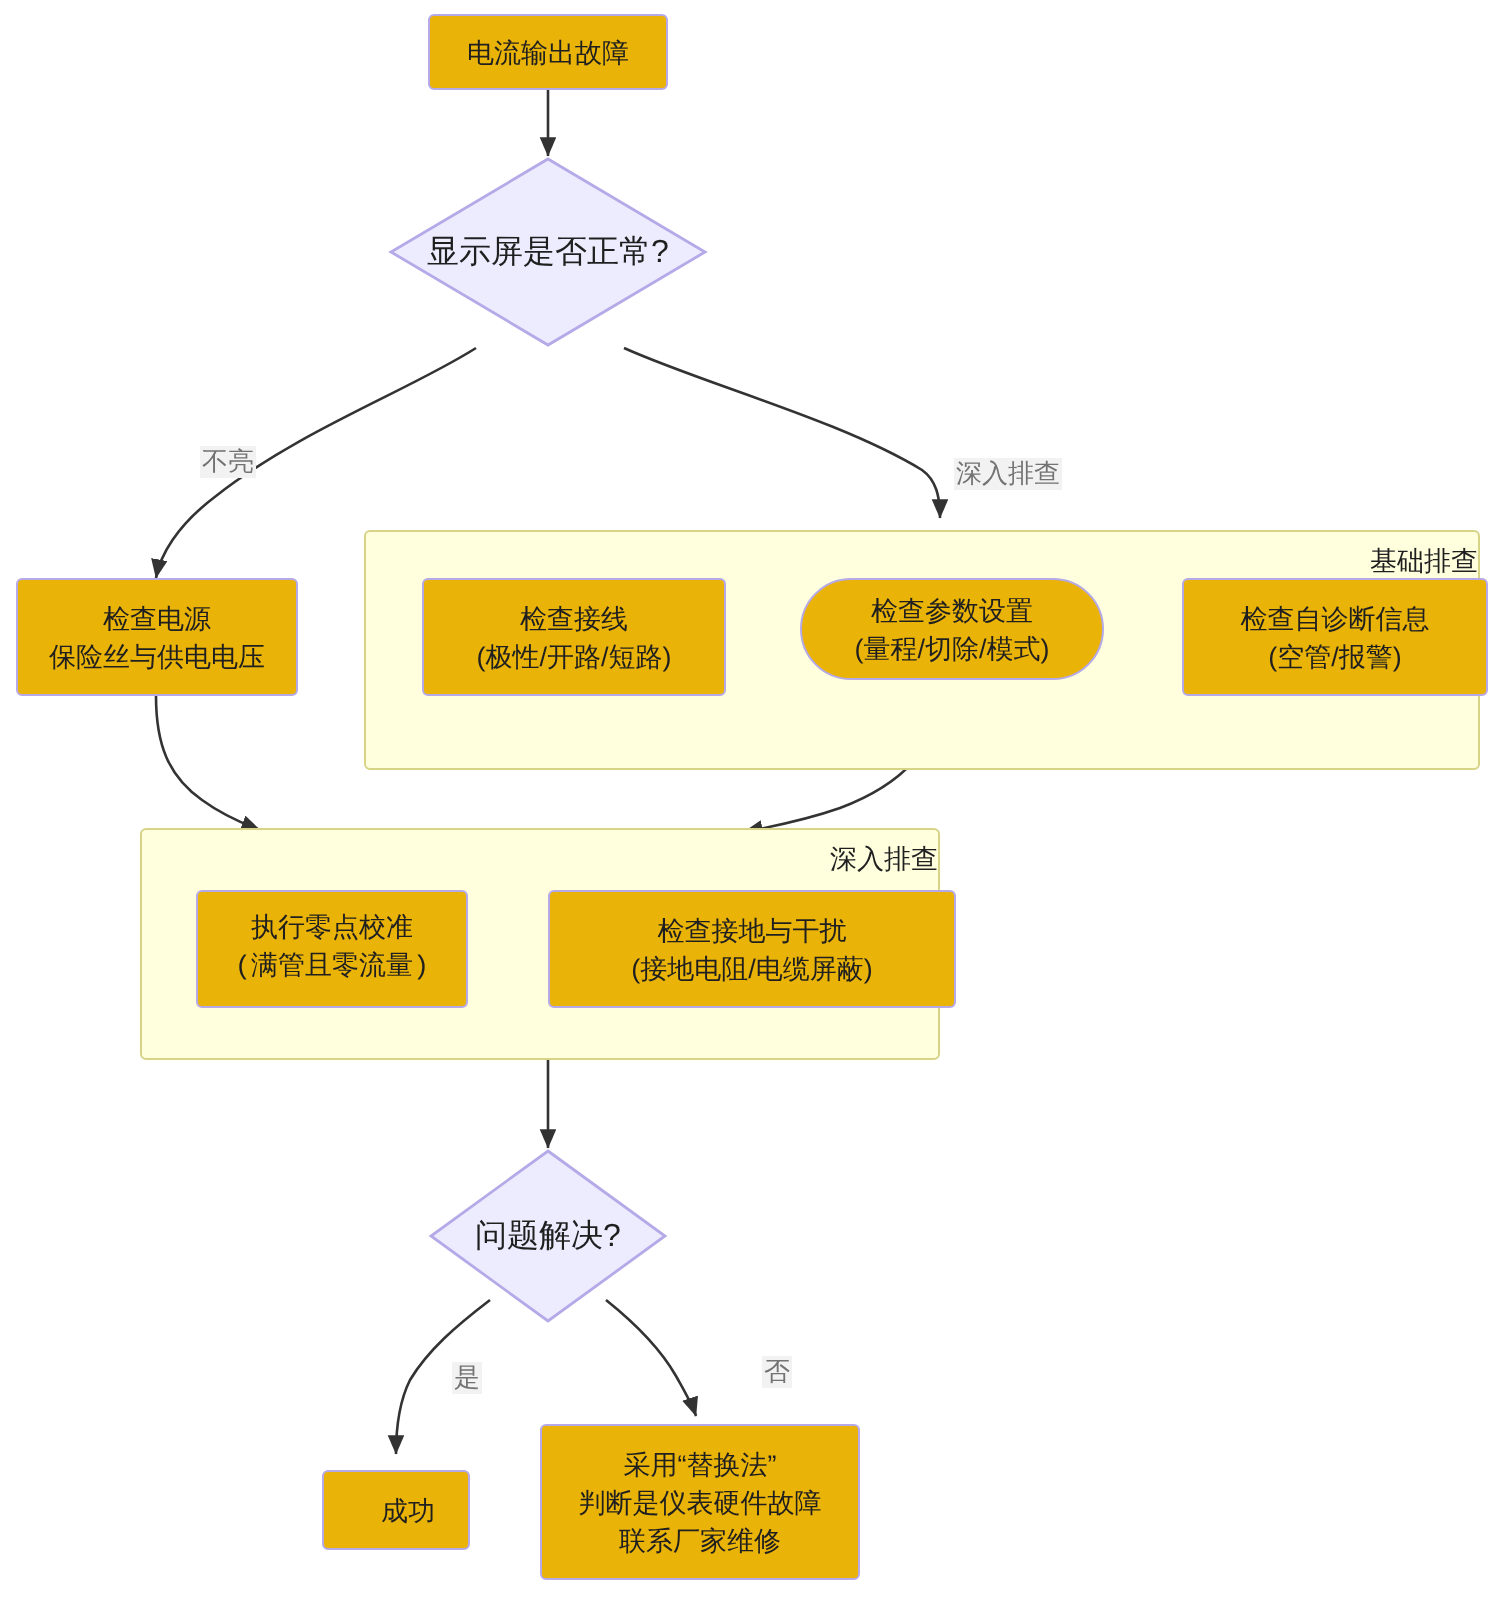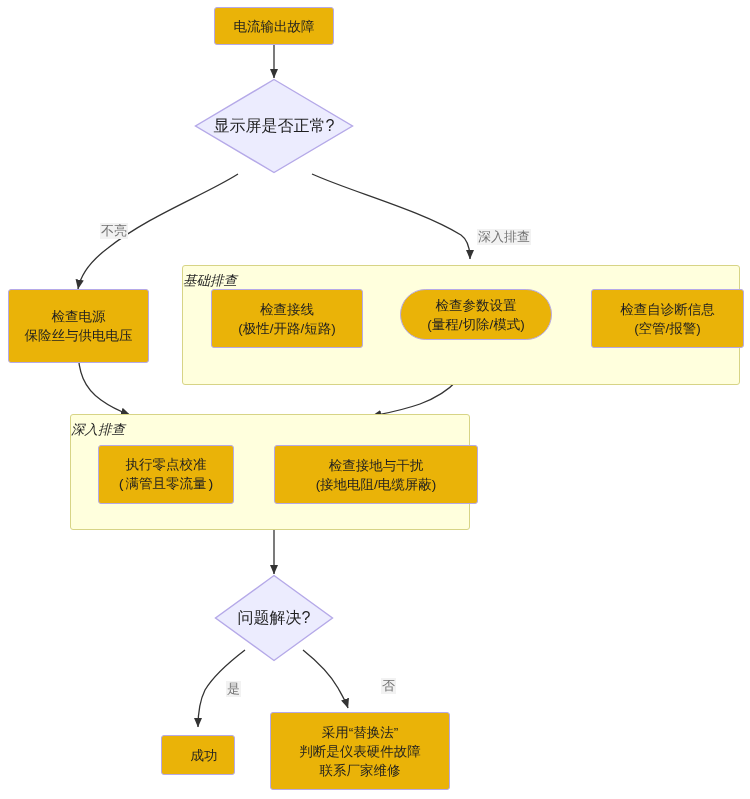--- a/index.html
+++ b/index.html
@@ -54,25 +54,24 @@
     box-sizing: border-box;
     background: #ffffdd;
     border: 1.2px solid #d7d486;
     border-radius: 3px;
   }
   .cluster-title {
     position: absolute;
     left: 0;
     right: 0;
     top: 6px;
-    text-align: left;
+    text-align: right;
     font-size: 13.5px;
     color: #1f1f20;
     line-height: 18px;
-    font-style: italic;
   }
   .diamond-wrap {
     position: absolute;
   }
   .diamond-wrap svg {
     position: absolute;
     left: 0;
     top: 0;
   }
   .diamond-label {
@@ -134,21 +133,21 @@
     <span class="line">电流输出故障</span>
   </div>
 
   <div class="diamond-wrap" style="left:194px; top:78px; width:160px; height:96px;">
     <svg width="160" height="96" viewBox="0 0 160 96" xmlns="http://www.w3.org/2000/svg">
       <polygon points="80,1.5 158.5,48 80,94.5 1.5,48" fill="#ececfe" stroke="#b5a9e8" stroke-width="1.4"></polygon>
     </svg>
     <div class="diamond-label">显示屏是否正常?</div>
   </div>
 
-  <div class="node" style="left:8px; top:289px; width:141px; height:74px;">
+  <div class="node" style="left:8px; top:289px; width:141px; height:59px;">
     <span class="line">检查电源</span>
     <span class="line">保险丝与供电电压</span>
   </div>
 
   <div class="node" style="left:211px; top:289px; width:152px; height:59px;">
     <span class="line">检查接线</span>
     <span class="line">(极性/开路/短路)</span>
   </div>
 
   <div class="node" style="left:400px; top:289px; width:152px; height:51px;border-radius:26px;">
@@ -175,21 +174,21 @@
     <svg width="120" height="88" viewBox="0 0 120 88" xmlns="http://www.w3.org/2000/svg">
       <polygon points="60,1.5 118.5,44 60,86.5 1.5,44" fill="#ececfe" stroke="#b5a9e8" stroke-width="1.4"></polygon>
     </svg>
     <div class="diamond-label">问题解决?</div>
   </div>
 
   <div class="node" style="left:161px; top:735px; width:74px; height:40px;padding-left:12px;">
     <span class="line">成功</span>
   </div>
 
-  <div class="node" style="left:270px; top:712px; width:180px; height:78px;">
+  <div class="node" style="left:270px; top:712px; width:160px; height:78px;">
     <span class="line">采用“替换法”</span>
     <span class="line">判断是仪表硬件故障</span>
     <span class="line">联系厂家维修</span>
   </div>
 
   <div class="edge-label" style="left:60px; top:223px;">不亮</div>
   <div class="edge-label" style="left:437px; top:229px;">深入排查</div>
   <div class="edge-label" style="left:186px; top:681px;">是</div>
   <div class="edge-label" style="left:341px; top:678px;">否</div>
 

